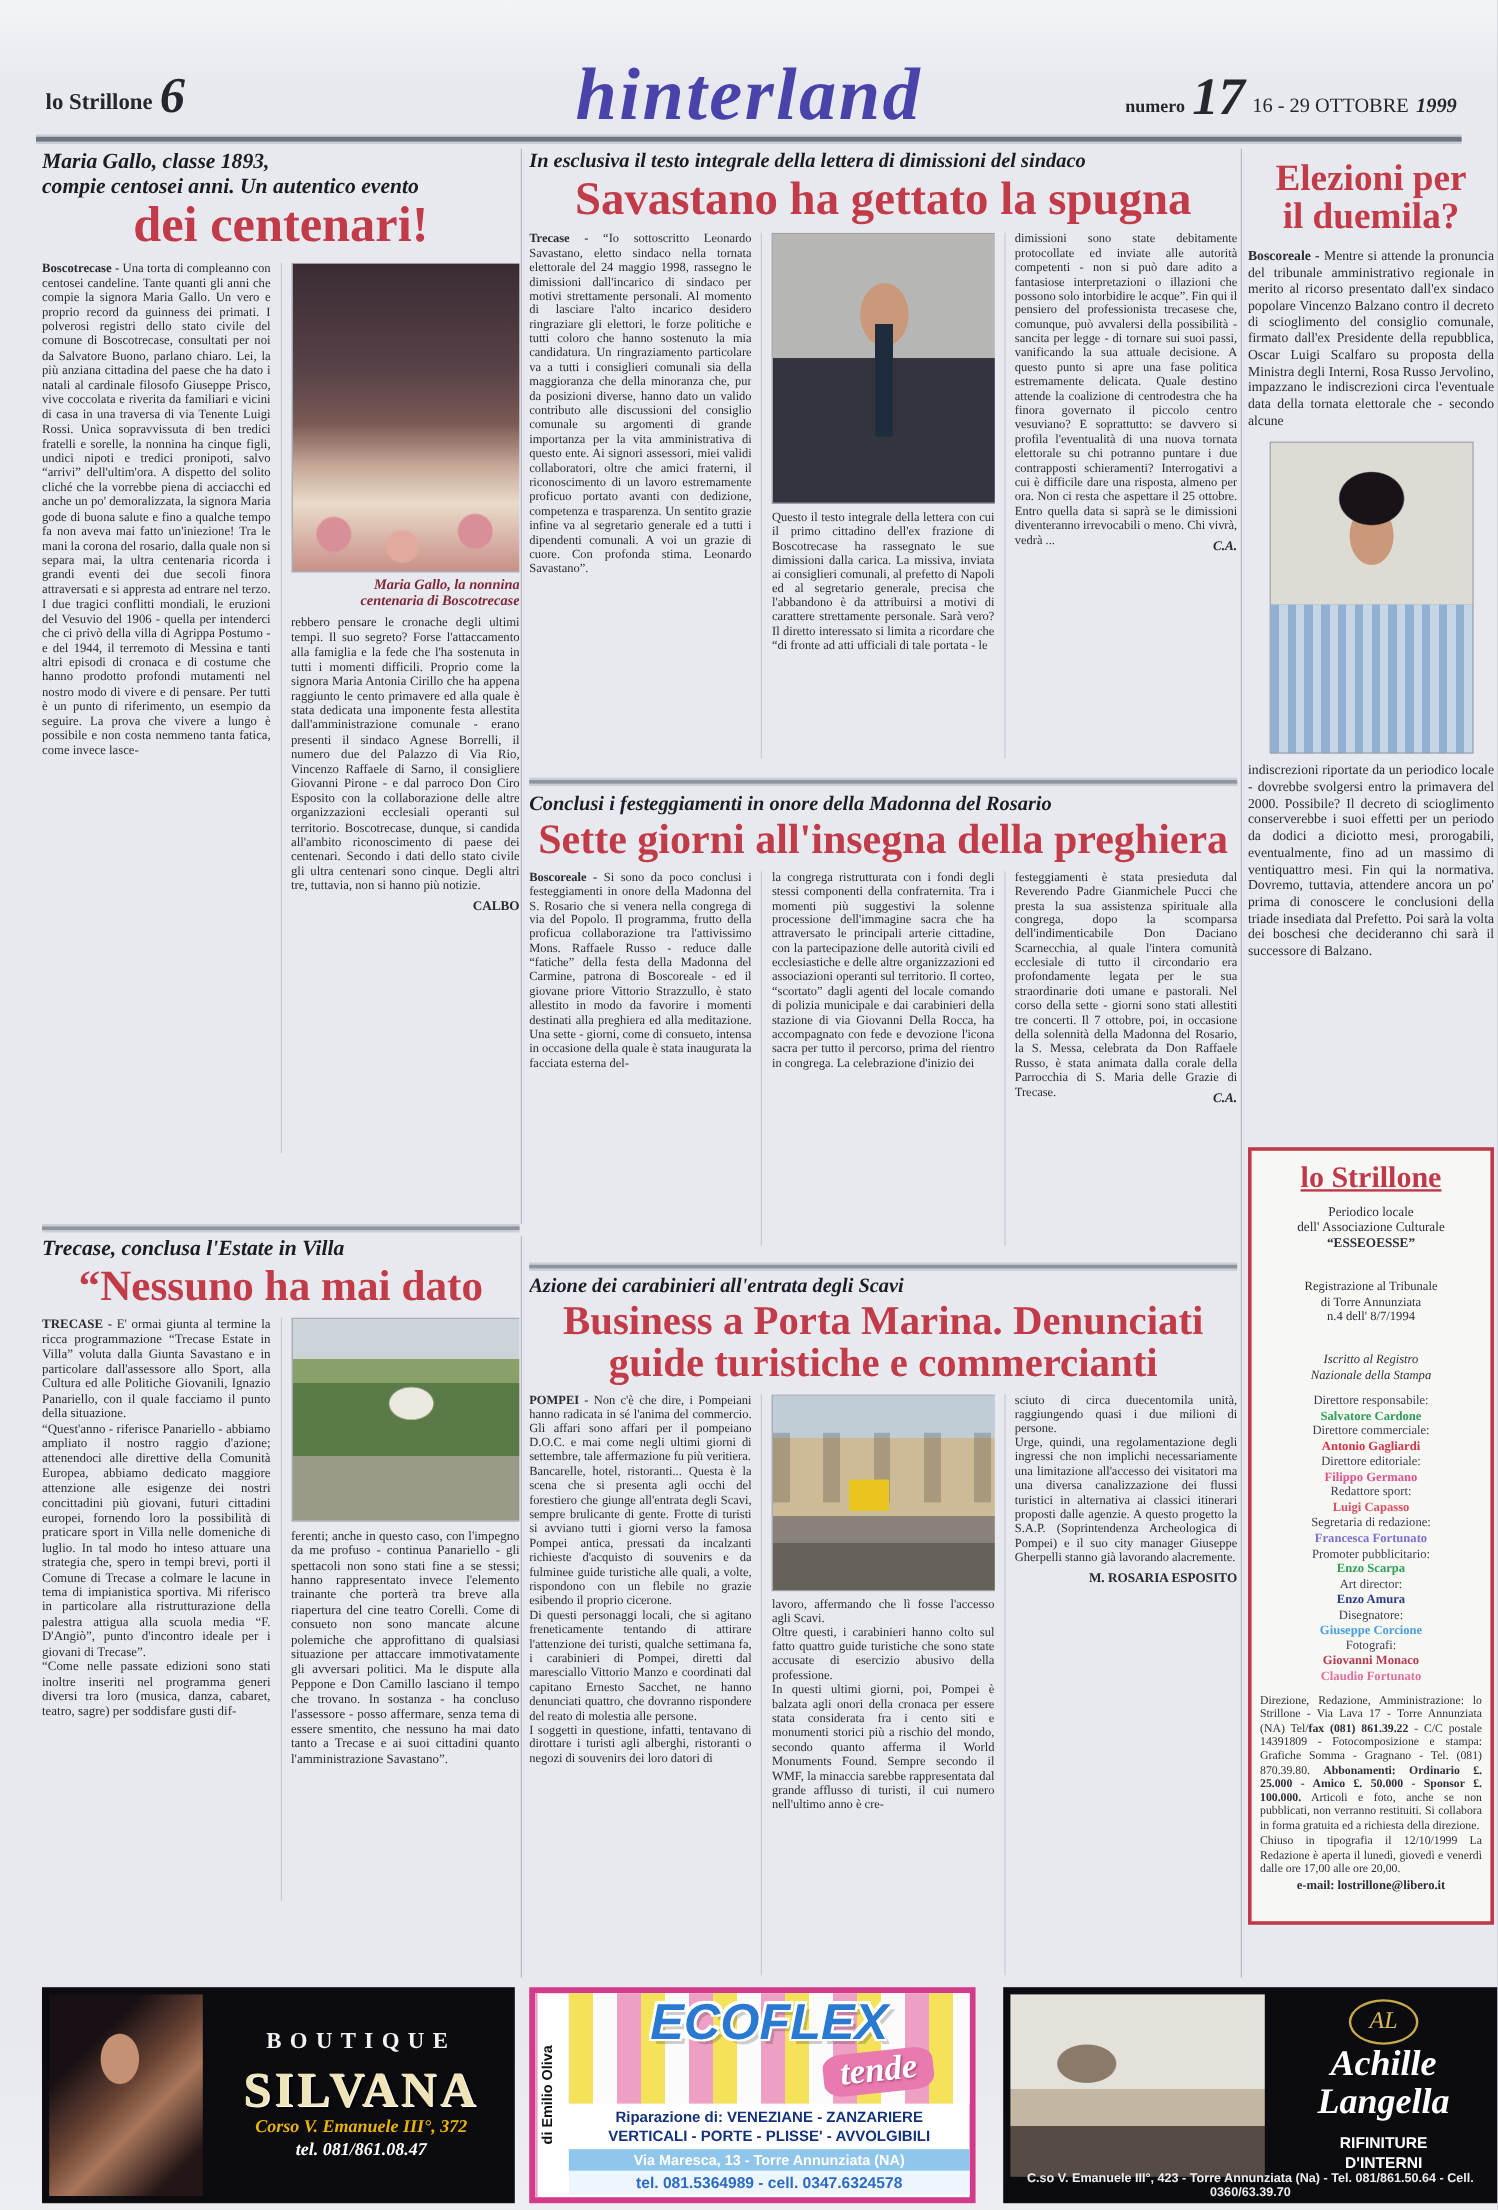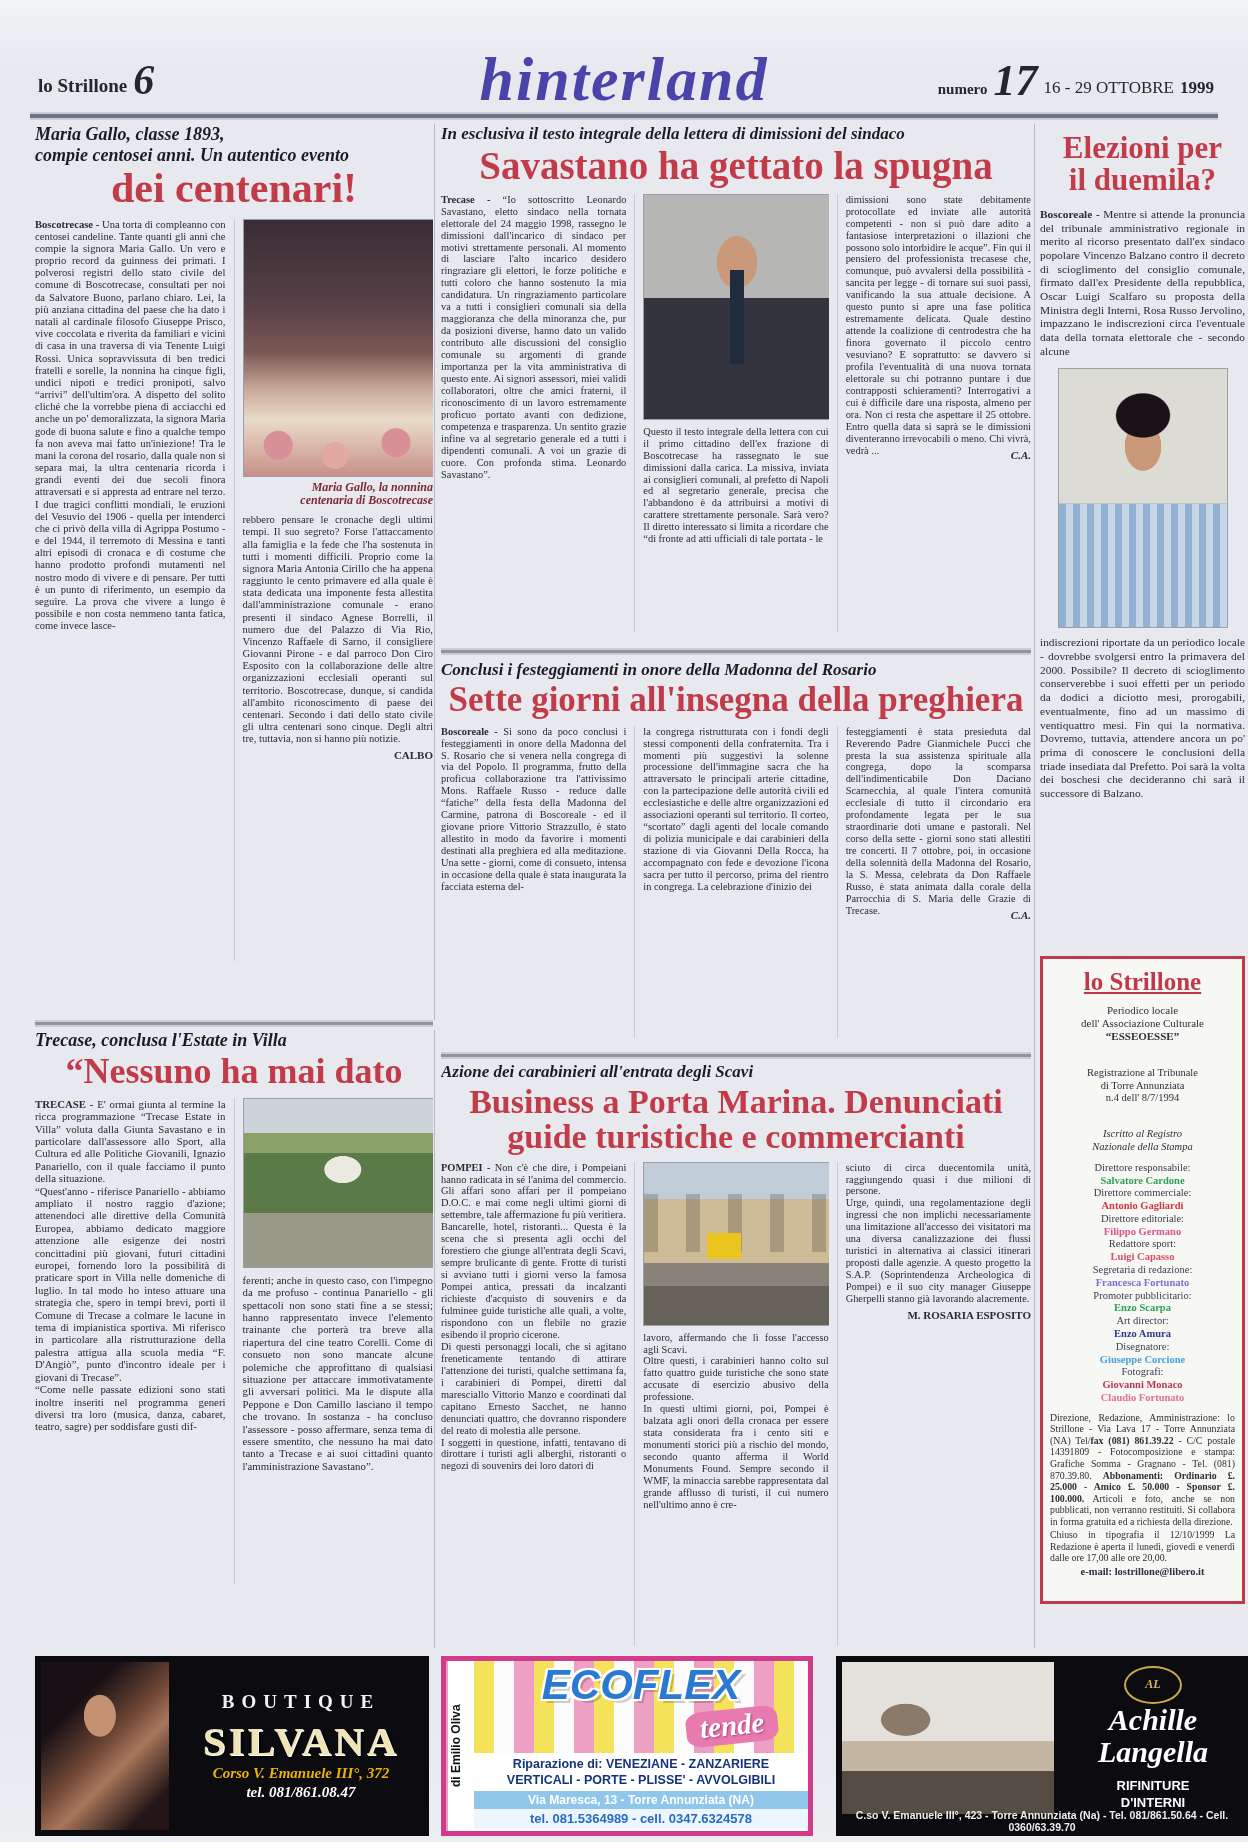--- a/index.html
+++ b/index.html
@@ -9,21 +9,21 @@
   
   .mast-left{position:absolute;left:38px;top:64px;display:flex;align-items:flex-end;gap:6px;}
   .mast-title{font-weight:bold;font-size:19px;}
   .mast-num{font-style:italic;font-weight:bold;font-size:42px;line-height:.78;}
   .mast-center{position:absolute;left:0;right:0;top:44px;text-align:center;
                font-style:italic;font-weight:bold;font-size:62px;color:#4a44aa;letter-spacing:2px;}
   .mast-right{position:absolute;right:34px;top:64px;display:flex;align-items:flex-end;gap:6px;}
   .mr-label{font-weight:bold;font-size:15px;}
   .mr-num{font-style:italic;font-weight:bold;font-size:44px;line-height:.78;}
   .mr-date{font-size:17px;}
-  .mr-year{font-size:17px;font-weight:bold;}
+  .mr-year{font-size:17px;font-style:italic;font-weight:bold;}
   
   .hrule{position:absolute;height:3px;background:#8e939e;box-shadow:0 2px 0 #c9cdd5,0 -2px 0 #c9cdd5;}
   .hrule.thick{height:4px;background:#6e7480;}
   .vrule{position:absolute;width:1px;background:#b6bac4;}
   
   section{position:absolute;overflow:hidden;}
   .kicker{font-style:italic;font-weight:bold;text-align:left;color:#1c1c26;line-height:1.15;}
   .headline{font-weight:bold;text-align:center;color:#c23b48;line-height:1.03;margin:2px 0 0;}
   .cols{display:flex;margin-top:8px;}
   .col{flex:1 1 0;font-size:10.4px;line-height:1.15;text-align:justify;color:#2b2b33;overflow:hidden;}
@@ -99,21 +99,21 @@
              padding:0 14px 2px;border-radius:16px/11px;text-shadow:1px 1px 2px #a04070;}
   .eco-serv{margin-top:4px;text-align:center;font-family:"Liberation Sans",sans-serif;font-weight:bold;
             font-size:12.5px;color:#15337a;line-height:1.25;}
   .eco-addr{margin-top:3px;background:#8fc6ea;color:#fff;font-family:"Liberation Sans",sans-serif;
             font-weight:bold;font-size:12px;text-align:center;padding:2px 0;}
   .eco-tel{background:#eef6fd;color:#2a6ac2;font-family:"Liberation Sans",sans-serif;font-weight:bold;
            font-size:13px;text-align:center;padding:2px 0 3px;}
   .ad-langella{left:836px;width:412px;background:#0c0c10;display:flex;gap:10px;padding:6px 6px 22px;position:absolute;}
   .lang-right{flex:1;display:flex;flex-direction:column;align-items:center;justify-content:center;}
   .lang-oval{width:54px;height:34px;border:2px solid #c9a84c;border-radius:50%;color:#d9b85c;
-             font-style:italic;font-weight:bold;font-size:12px;display:flex;align-items:center;justify-content:center;}
+             font-style:italic;font-weight:normal;font-size:20px;display:flex;align-items:center;justify-content:center;}
   .lang-name{color:#fff;font-weight:bold;font-size:30px;line-height:1.08;font-style:italic;}
   .lang-tag{color:#fff;font-family:"Liberation Sans",sans-serif;font-weight:bold;font-size:13px;margin-top:2px;}
   .lang-footer{position:absolute;left:4px;right:4px;bottom:3px;color:#eee;text-align:center;
                font-family:"Liberation Sans",sans-serif;font-weight:bold;font-size:10.5px;}
 </style>
 </head>
 <body>
 
 <div class="page">
 

